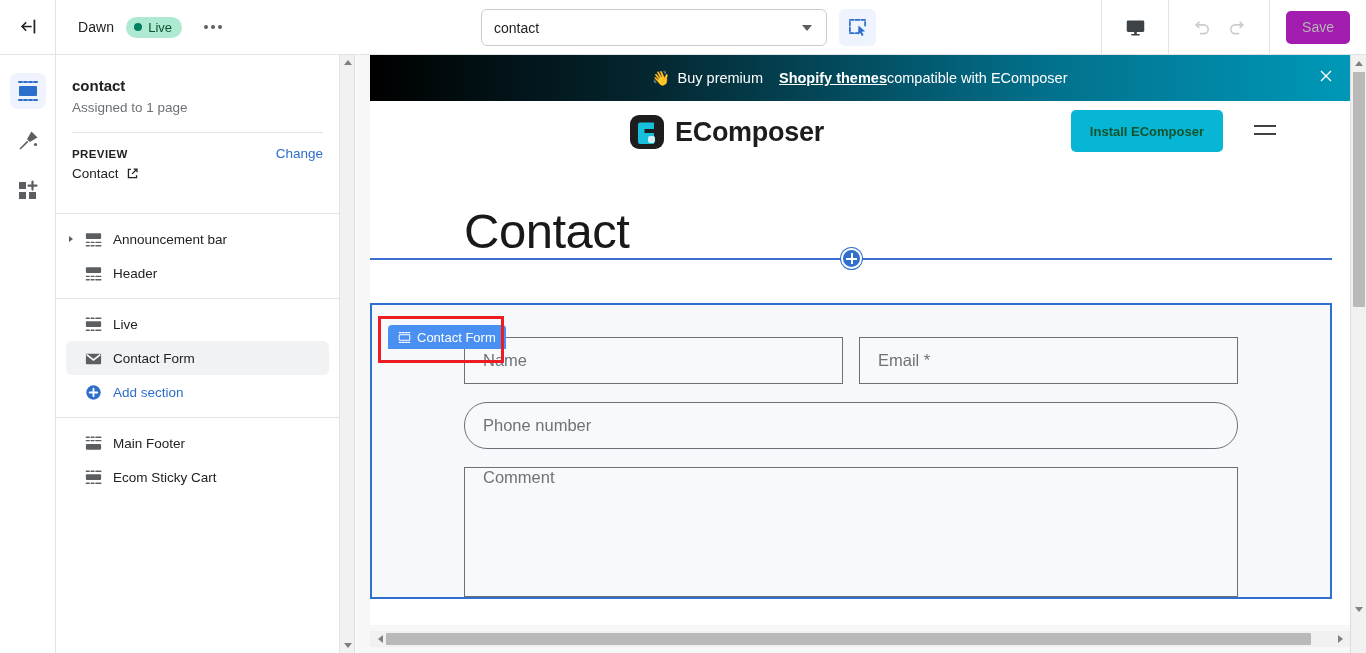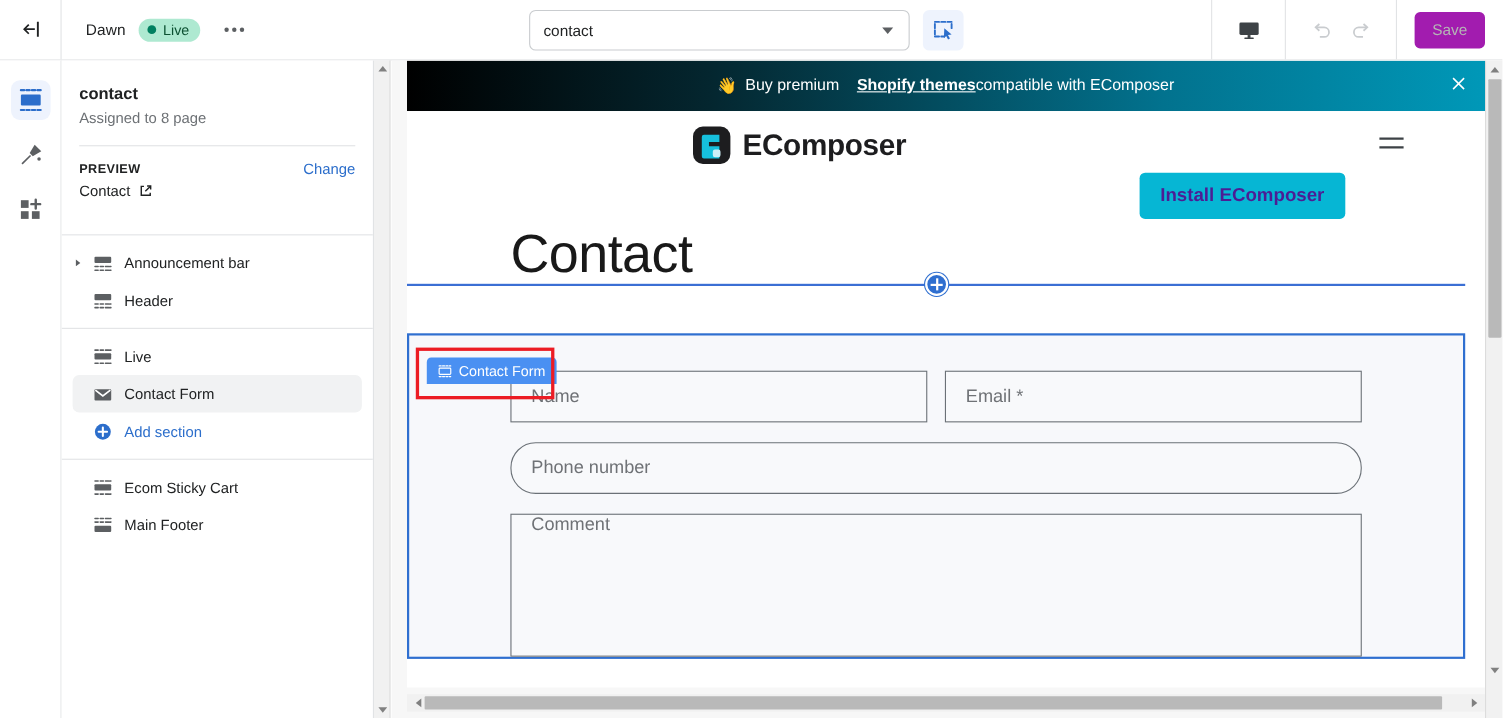--- a/index.html
+++ b/index.html
@@ -169,24 +169,24 @@
   .announce .close { position: absolute; right: 17px; top: 14px; cursor: pointer; }
 
   .site-header {
     height: 66px; width: 980px; background: #fff;
     display: flex; align-items: center; position: relative;
   }
   .brand { position: absolute; left: 259px; top: 13px; display: flex; align-items: center; gap: 10px; }
   .brand-text { font-size: 27px; font-weight: bold; color: #1d1d1f; letter-spacing: -.3px; }
   .install-btn {
     position: absolute; right: 127px; top: 9px;
-    background: #06b6d4; color: #4c1d95;
+    background: #06b6d4; color: #14532d;
     border-radius: 5px; height: 42px; padding: 0 19px;
     display: flex; align-items: center;
-    font-size: 17px; font-weight: bold; cursor: pointer; margin-top: 47px;
+    font-size: 13px; font-weight: bold; cursor: pointer;
   }
   .burger { position: absolute; right: 72px; top: 20px; cursor: pointer; }
 
   .page-title {
     font-size: 49px; font-weight: normal; color: #191919;
     padding: 36px 0 0 94px; letter-spacing: -.5px;
   }
 
   .section-wrap { position: relative; margin-top: 44px; }
   .plus-line {
@@ -351,21 +351,21 @@
         <rect x="3" y="13" width="7" height="7" fill="#5c5f62"></rect>
         <rect x="13" y="13" width="7" height="7" fill="#5c5f62"></rect>
         <path d="M16.5 2.6 v8 M12.5 6.6 h8" stroke="#5c5f62" stroke-width="2.2" stroke-linecap="round"></path>
       </svg>
     </div>
   </div>
 
   <div class="sidebar">
     <div class="sb-head">
       <div class="sb-title">contact</div>
-      <div class="sb-sub">Assigned to 8 page</div>
+      <div class="sb-sub">Assigned to 1 page</div>
       <div class="sb-divider"></div>
     </div>
     <div class="sb-preview">
       <div class="sb-preview-row">
         <span class="sb-preview-label">PREVIEW</span>
         <span class="sb-change">Change</span>
       </div>
       <div class="sb-preview-val">
         <span>Contact</span>
         <svg width="13" height="13" viewBox="0 0 16 16" fill="none" stroke="#202223" stroke-width="1.6">
@@ -435,36 +435,36 @@
         </span>
         <span>Add section</span>
       </div>
     </div>
 
     <div class="sb-group">
       <div class="sb-row">
         <span class="disclosure"></span>
         <span class="sb-icon">
           <svg width="19" height="19" viewBox="0 0 20 20">
+            <path d="M2.5 3.5 h3 M7.5 3.5 h3 M12.5 3.5 h3 M16.5 3.5 h1.2 M2.5 7 h3 M7.5 7 h3 M12.5 7 h3 M16.5 7 h1.2" stroke="#5c5f62" stroke-width="1.5" stroke-linecap="round"></path>
+            <rect x="2" y="10.5" width="16" height="6" rx="1" fill="#5c5f62"></rect>
+          </svg>
+        </span>
+        <span>Main Footer</span>
+      </div>
+      <div class="sb-row">
+        <span class="disclosure"></span>
+        <span class="sb-icon">
+          <svg width="19" height="19" viewBox="0 0 20 20">
             <path d="M2.5 3.5 h3 M7.5 3.5 h3 M12.5 3.5 h3 M16.5 3.5 h1.2" stroke="#5c5f62" stroke-width="1.5" stroke-linecap="round"></path>
             <rect x="2" y="6.5" width="16" height="6" rx="1" fill="#5c5f62"></rect>
             <path d="M2.5 16 h3 M7.5 16 h3 M12.5 16 h3 M16.5 16 h1.2" stroke="#5c5f62" stroke-width="1.5" stroke-linecap="round"></path>
           </svg>
         </span>
         <span>Ecom Sticky Cart</span>
-      </div>
-      <div class="sb-row">
-        <span class="disclosure"></span>
-        <span class="sb-icon">
-          <svg width="19" height="19" viewBox="0 0 20 20">
-            <path d="M2.5 3.5 h3 M7.5 3.5 h3 M12.5 3.5 h3 M16.5 3.5 h1.2 M2.5 7 h3 M7.5 7 h3 M12.5 7 h3 M16.5 7 h1.2" stroke="#5c5f62" stroke-width="1.5" stroke-linecap="round"></path>
-            <rect x="2" y="10.5" width="16" height="6" rx="1" fill="#5c5f62"></rect>
-          </svg>
-        </span>
-        <span>Main Footer</span>
       </div>
     </div>
   </div>
 
   <div class="sb-scroll">
     <div class="arrow">
         <span class="tri up"></span>
       </div>
     <div class="arrow bottom">
         <span class="tri down"></span>

